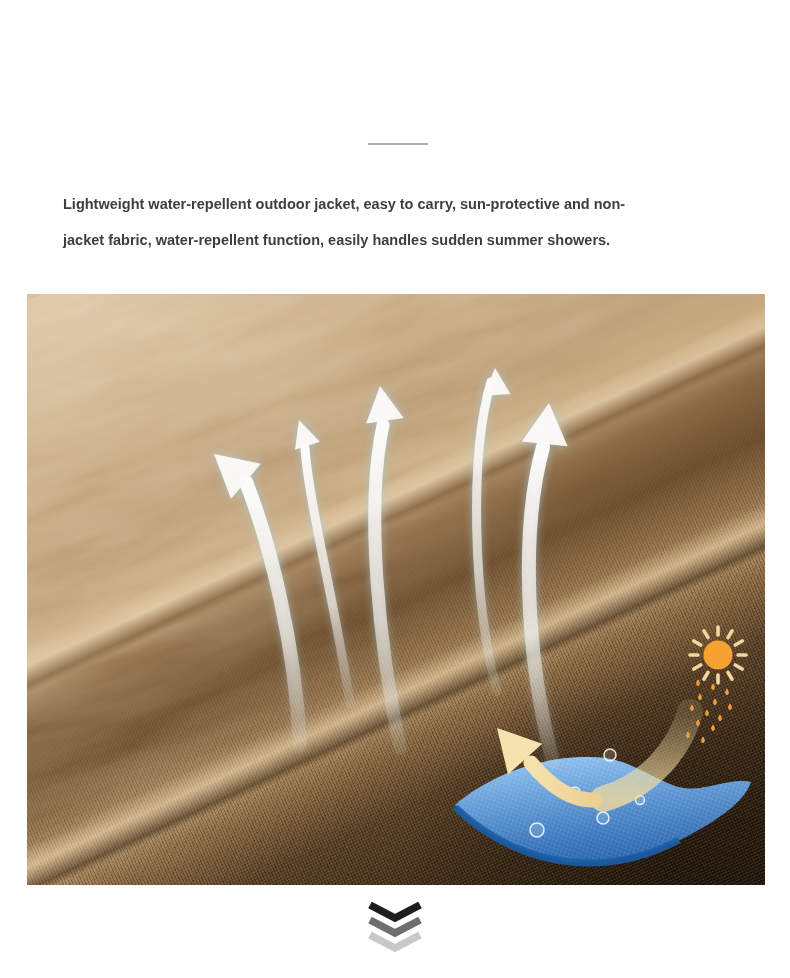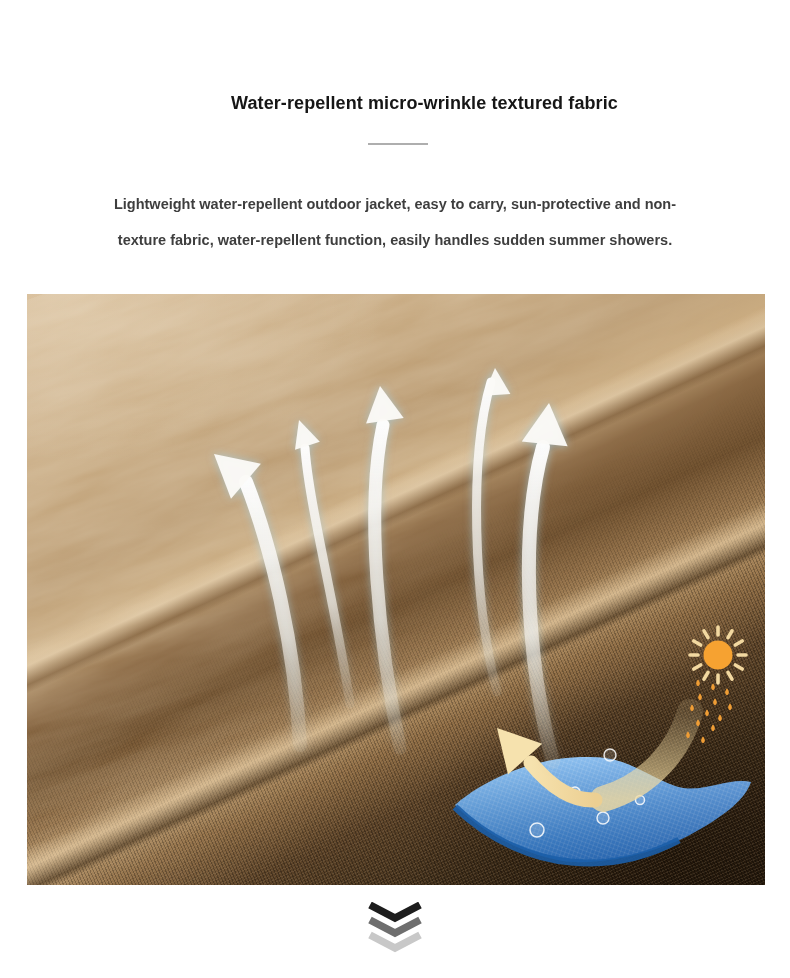--- a/index.html
+++ b/index.html
@@ -17,21 +17,21 @@
     font-size:18px;line-height:22px;font-weight:bold;
     color:#161616;letter-spacing:.1px;
   }
   .divider{
     position:absolute;left:368px;top:143px;width:60px;height:2px;
     background:#aeaeae;
   }
   .description{
     position:absolute;left:63px;top:180px;width:664px;
     font-size:14.5px;line-height:18px;font-weight:bold;
-    color:#3e3e3e;text-align:center;
+    color:#3e3e3e;text-align:left;
   }
   
   .photo{
     position:absolute;left:27px;top:294px;width:738px;height:591px;
     overflow:hidden;
     background:
       radial-gradient(420px 300px at 88% 96%, rgba(24,14,4,.55), rgba(24,14,4,0) 65%),
       radial-gradient(500px 260px at 8% 2%, rgba(255,246,226,.28), rgba(255,246,226,0) 60%),
       linear-gradient(155deg,
         #d0b38c 0%, #c6a87f 20%, #bb9c73 32%,
@@ -66,27 +66,26 @@
   }
   .overlay-svg{left:0;top:0;width:738px;height:591px;}
   
   .scroll-indicator{position:absolute;left:365px;top:902px;width:60px;height:52px;}
 </style>
 </head>
 <body>
 
 <div class="page">
 
-  <h1 class="title">Water-repellent micro-wrinkle textured fabric</h1>
 
   <div class="divider"></div>
 
   <p class="description"><span>Lightweight water-repellent outdoor jacket, easy to carry, sun-protective and non-</span><br>
     <br>
-    <span>texture fabric, water-repellent function, easily handles sudden summer showers.</span></p>
+    <span>jacket fabric, water-repellent function, easily handles sudden summer showers.</span></p>
 
   <div class="photo">
 
     <svg class="wrinkles" xmlns="http://www.w3.org/2000/svg">
       <defs>
         <filter id="wrk" x="0" y="0" width="100%" height="100%">
           <feTurbulence type="fractalNoise" baseFrequency="0.008 0.045" numOctaves="4" seed="11"></feTurbulence>
           <feColorMatrix type="saturate" values="0"></feColorMatrix>
           <feComponentTransfer>
               <feFuncA type="linear" slope="0" intercept="1"></feFuncA>

